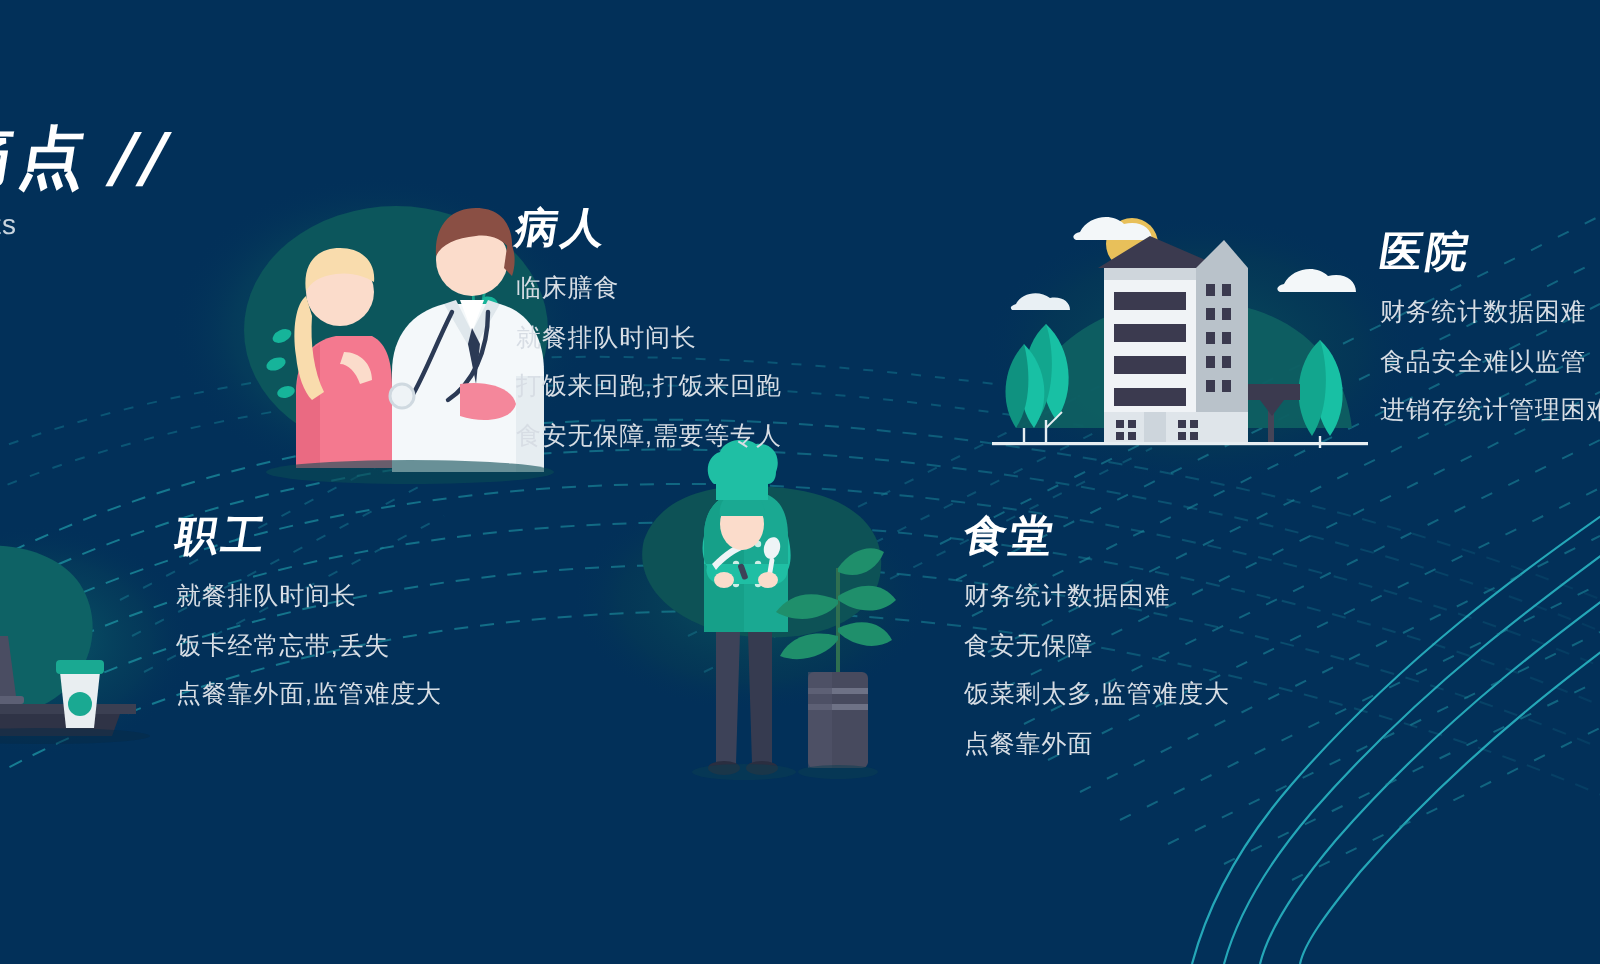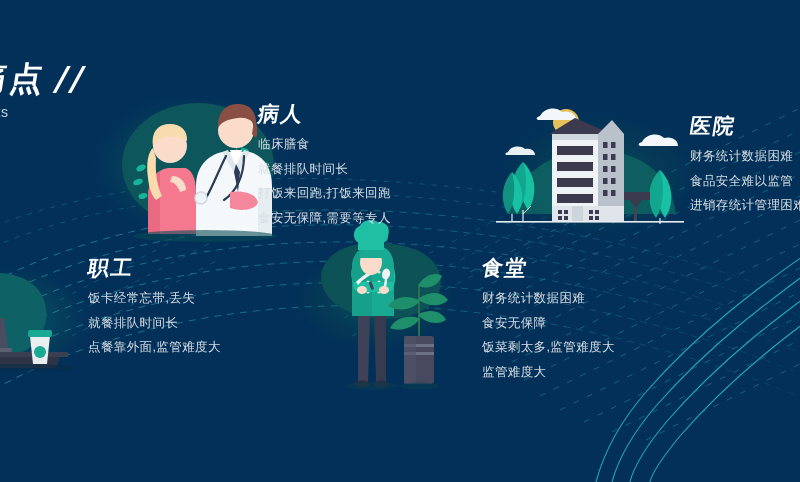--- a/index.html
+++ b/index.html
@@ -378,26 +378,26 @@
 
   <div class="block" id="blk-hospital">
     <div class="title">医院</div>
     <div class="line">财务统计数据困难</div>
     <div class="line">食品安全难以监管</div>
     <div class="line">进销存统计管理困难</div>
   </div>
 
   <div class="block" id="blk-staff">
     <div class="title">职工</div>
+    <div class="line">就餐排队时间长</div>
     <div class="line">饭卡经常忘带,丢失</div>
-    <div class="line">就餐排队时间长</div>
     <div class="line">点餐靠外面,监管难度大</div>
   </div>
 
   <div class="block" id="blk-canteen">
     <div class="title">食堂</div>
     <div class="line">财务统计数据困难</div>
     <div class="line">食安无保障</div>
     <div class="line">饭菜剩太多,监管难度大</div>
-    <div class="line">监管难度大</div>
+    <div class="line">点餐靠外面</div>
   </div>
 
 </div>
 
 </body></html>

